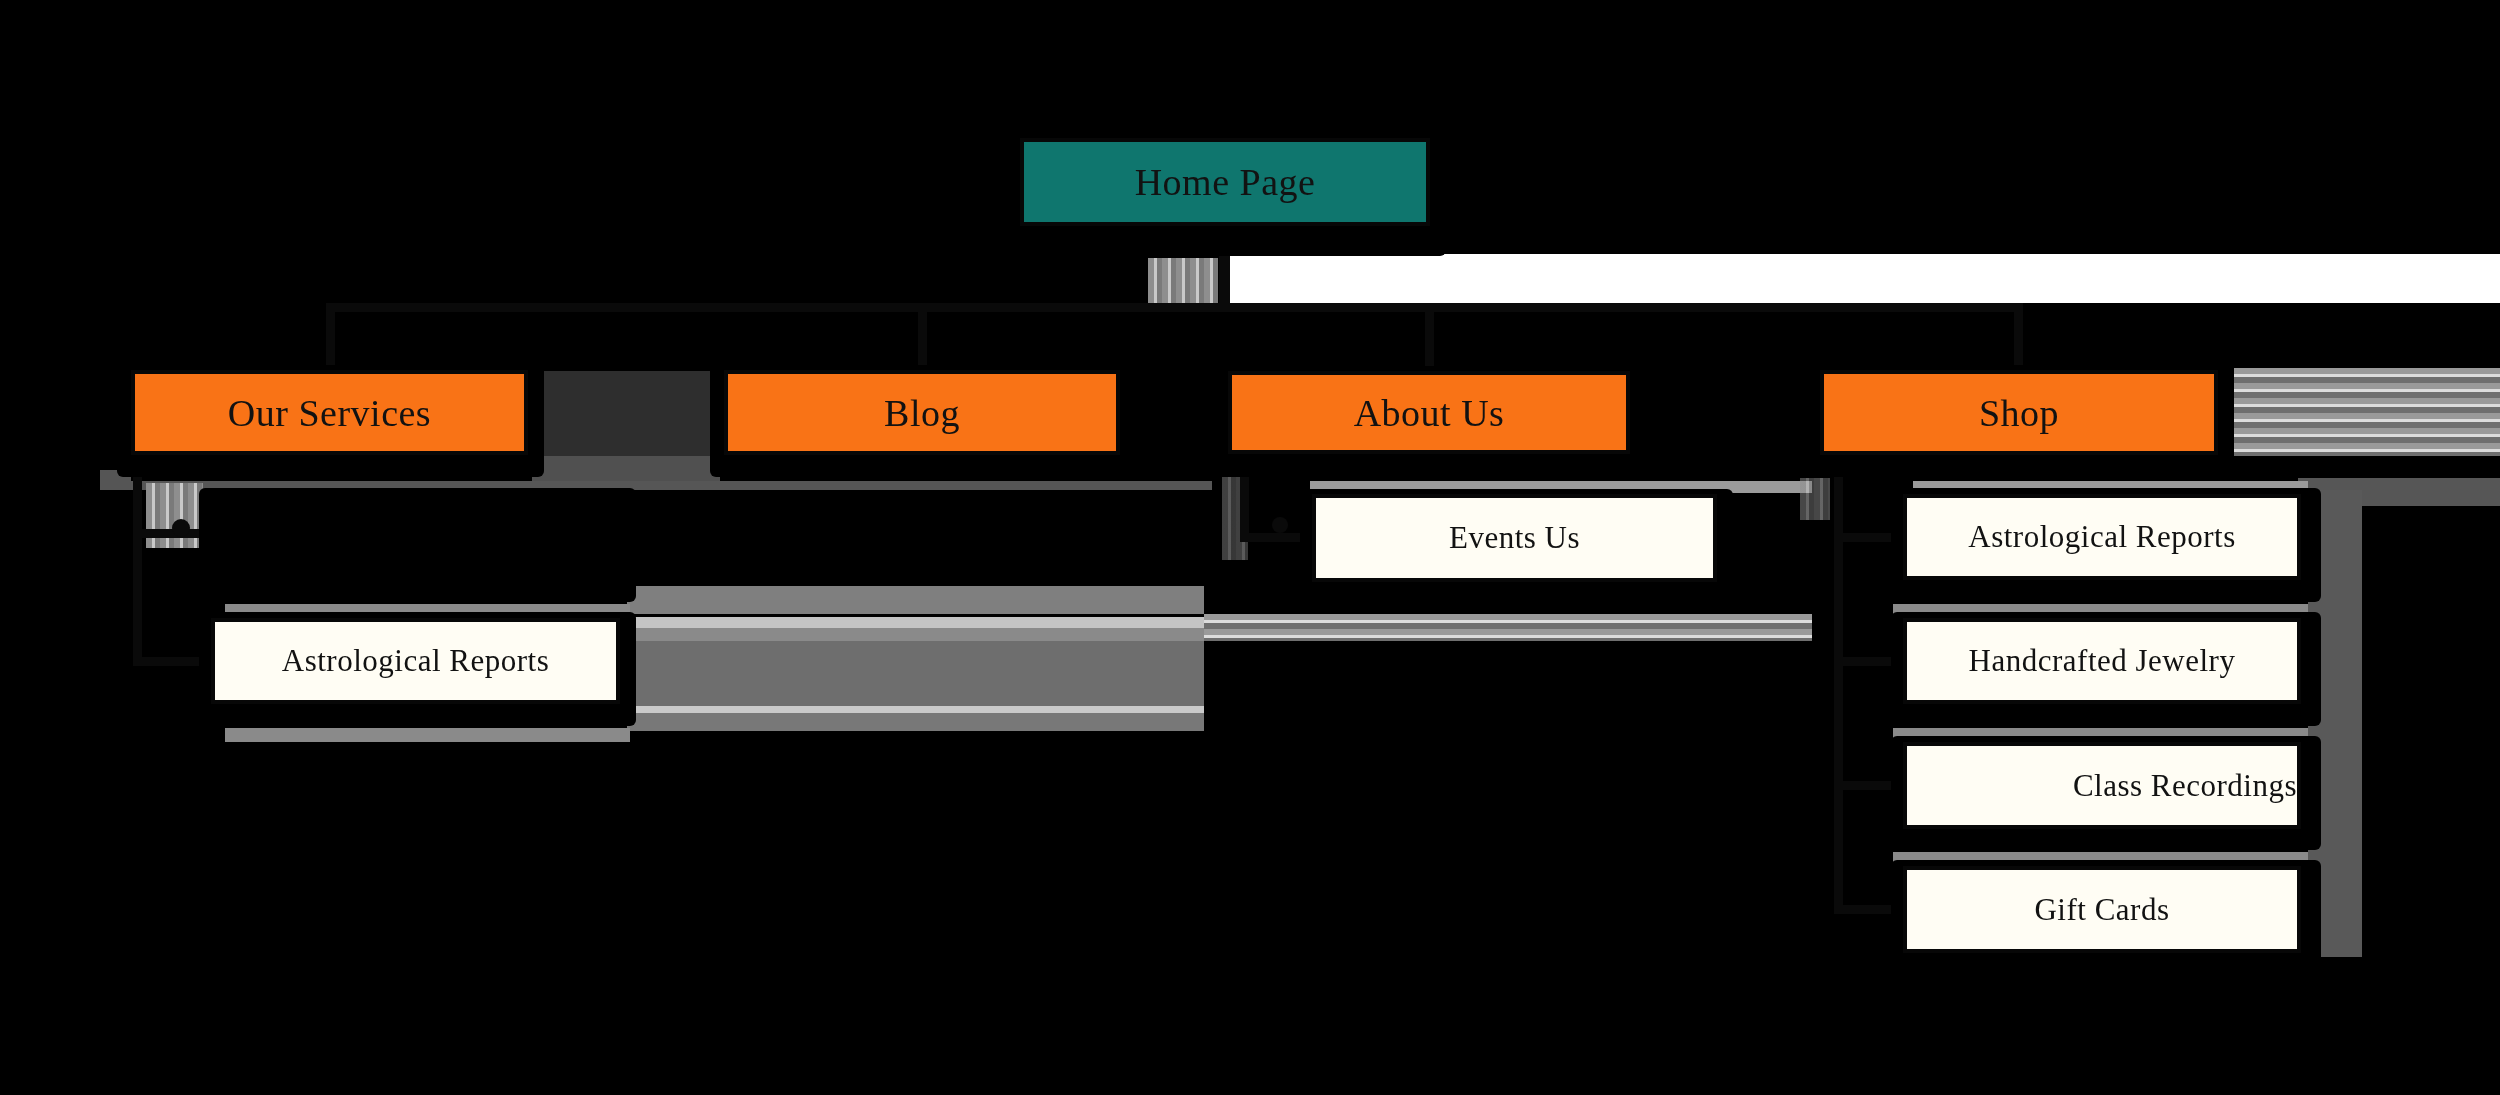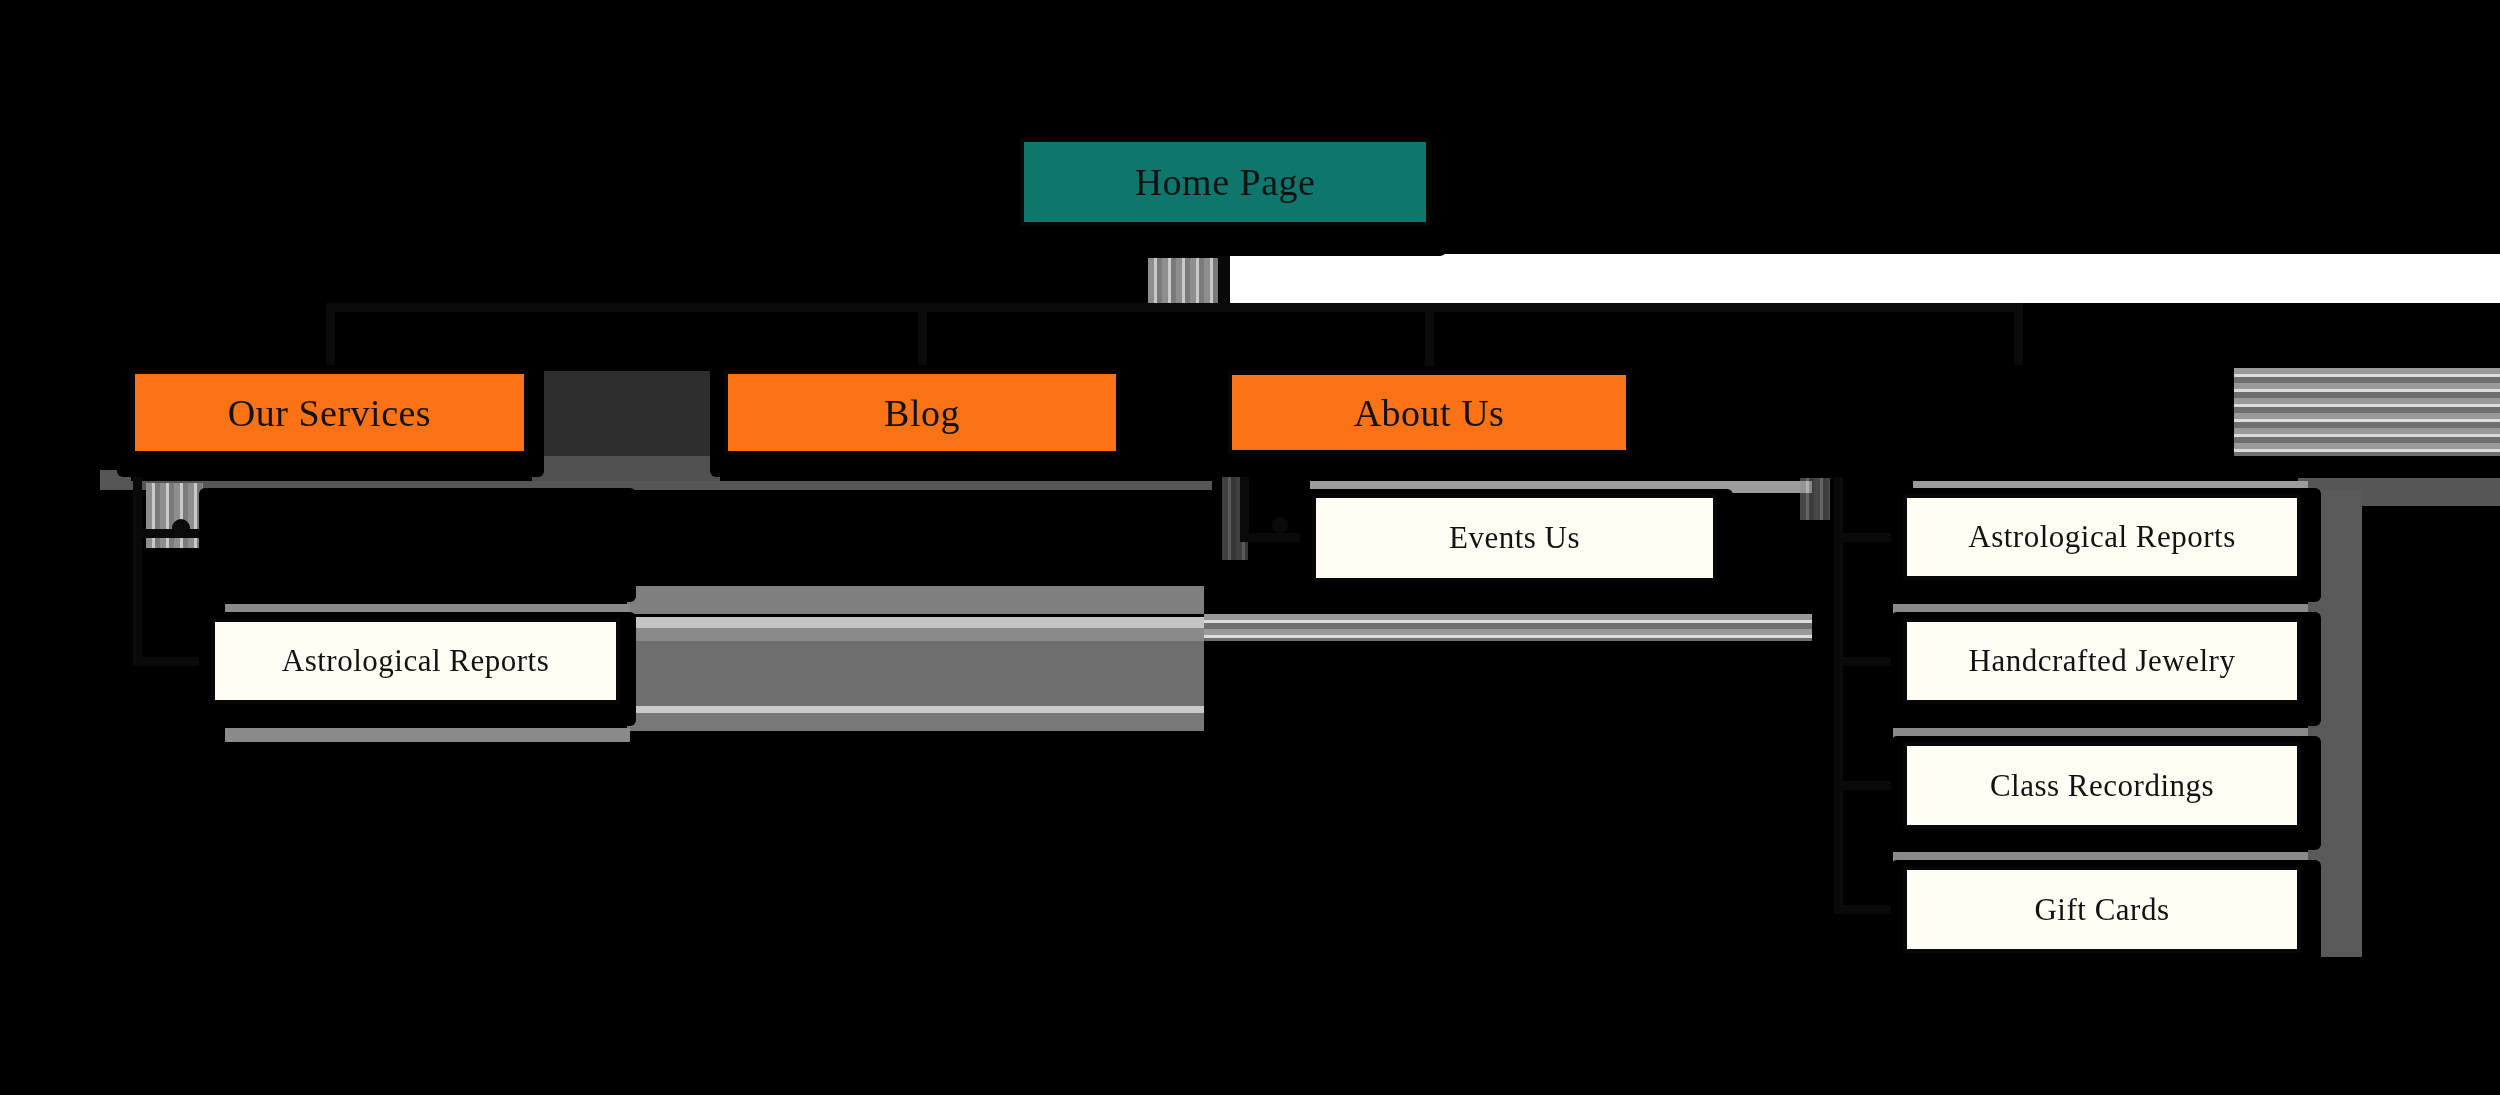--- a/index.html
+++ b/index.html
@@ -100,20 +100,23 @@
   <div class="node node-section" style="left:724px;top:370px;width:396px;height:85px;">
     <span>Blog</span>
   </div>
 
   <div class="shadow" style="left:1214px;top:366px;width:432px;height:111px;"></div>
   <div class="node node-section" style="left:1228px;top:371px;width:402px;height:83px;">
     <span>About Us</span>
   </div>
 
   <div class="shadow" style="left:1806px;top:365px;width:428px;height:112px;"></div>
+  <div class="node node-section" style="left:1820px;top:370px;width:398px;height:85px;">
+    <span>Shop</span>
+  </div>
 
   <div class="shadow" style="left:199px;top:488px;width:437px;height:114px;"></div>
 
   <div class="shadow" style="left:199px;top:612px;width:437px;height:114px;"></div>
   <div class="node node-child" style="left:211px;top:618px;width:409px;height:86px;">
     <span>Astrological Reports</span>
   </div>
 
   <div class="shadow" style="left:1300px;top:489px;width:433px;height:115px;"></div>
   <div class="node node-child" style="left:1312px;top:494px;width:405px;height:88px;">
@@ -124,21 +127,21 @@
   <div class="node node-child" style="left:1903px;top:494px;width:398px;height:86px;">
     <span>Astrological Reports</span>
   </div>
 
   <div class="shadow" style="left:1891px;top:612px;width:430px;height:114px;"></div>
   <div class="node node-child" style="left:1903px;top:618px;width:398px;height:86px;text-align:center;">
     <span>Handcrafted Jewelry</span>
   </div>
 
   <div class="shadow" style="left:1891px;top:736px;width:430px;height:114px;"></div>
-  <div class="node node-child" style="left:1903px;top:742px;width:398px;height:87px;">
+  <div class="node node-child" style="left:1903px;top:742px;width:398px;height:87px;justify-content:flex-end;">
     <span>Class Recordings</span>
   </div>
 
   <div class="shadow" style="left:1891px;top:860px;width:430px;height:114px;"></div>
   <div class="node node-child" style="left:1903px;top:866px;width:398px;height:87px;">
     <span>Gift Cards</span>
   </div>
 
 </div>
 

